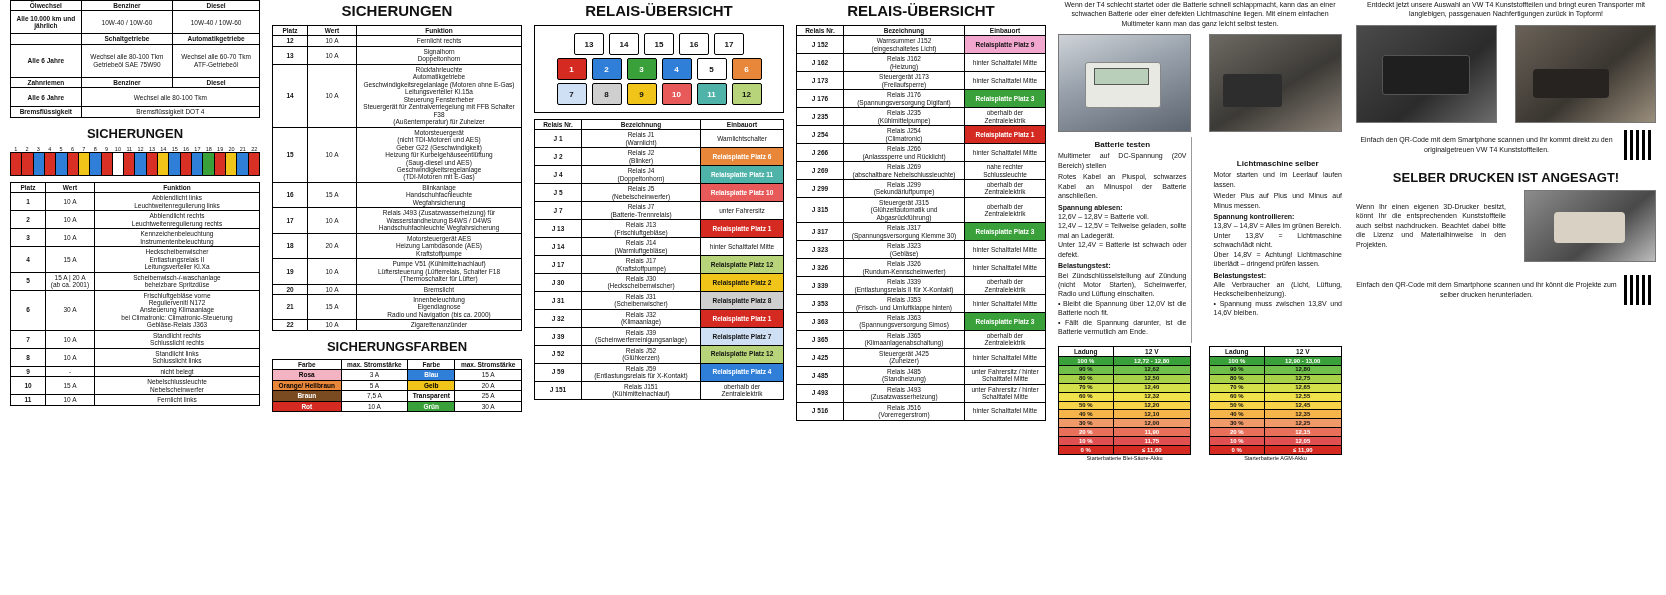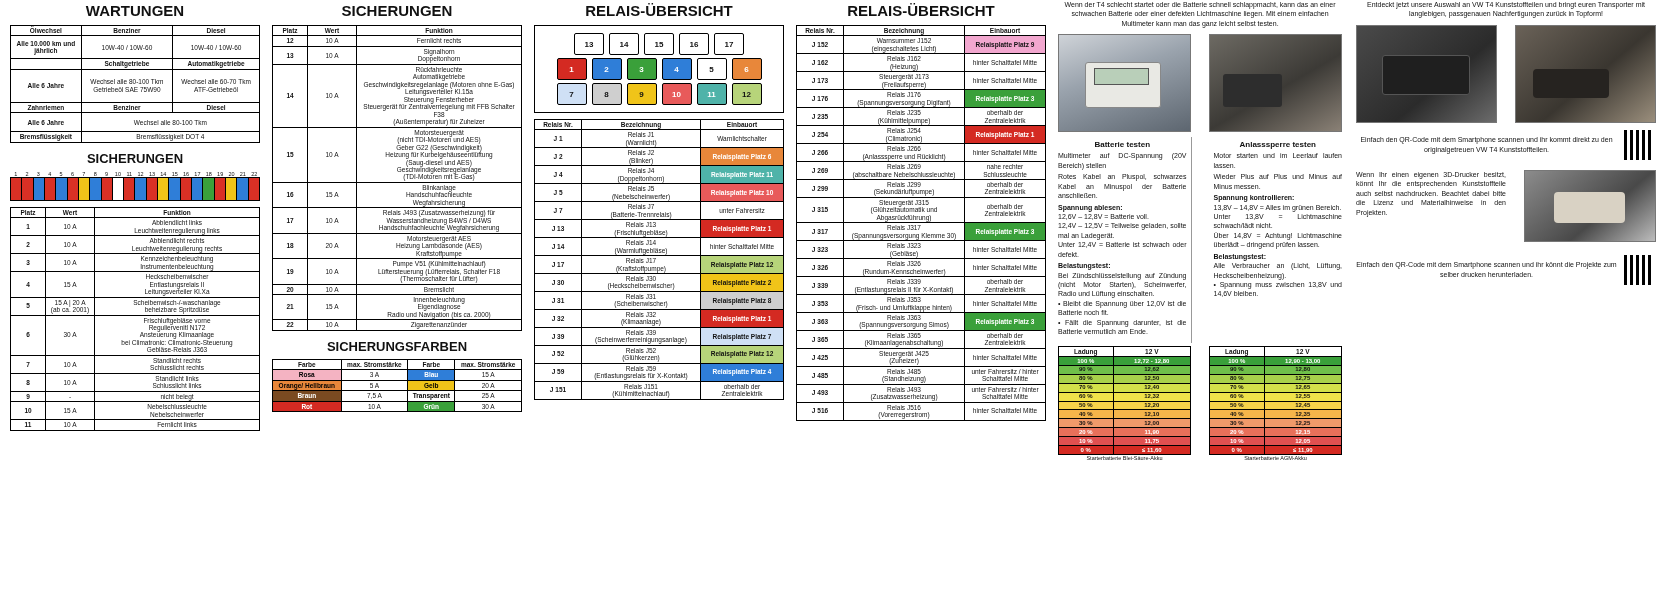--- a/index.html
+++ b/index.html
@@ -32,38 +32,37 @@
   .relaybox{border:1px solid #000;width:100%;padding:4px 3px;box-sizing:border-box;margin-bottom:6px;background:#fff;}
   .rrow{display:flex;justify-content:center;gap:5px;margin:3px 0;}
   .rcell{
     width:28px;height:20px;border:1px solid #000;border-radius:2px;
     font-size:8px;font-weight:bold;display:flex;align-items:center;justify-content:center;
     color:#111;background:#fff;
   }
   .note{font-size:7px;line-height:1.35;text-align:justify;margin:0 0 6px 0;}
   .photo{width:100%;height:96px;border:1px solid #777;margin-bottom:5px;position:relative;overflow:hidden;background:#555;}
   .photo.small{height:70px;}
-  .twocol{display:flex;gap:18px;}
+  .twocol{display:flex;gap:18px;align-items:center;}
   .twocol > div{flex:1;}
   .minihead{font-size:8px;font-weight:bold;text-align:center;margin:3px 0 2px 0;}
   .qr{width:30px;height:30px;background:
      repeating-linear-gradient(90deg,#000 0 3px,#fff 3px 6px),
      repeating-linear-gradient(0deg,#000 0 3px,transparent 3px 6px);
      border:2px solid #fff;display:inline-block;vertical-align:middle;}
   .qrwrap{display:flex;align-items:center;gap:5px;}
   .battable td{font-size:6px;padding:0.5px 2px;}
   .smallcap{font-size:5.5px;text-align:center;}
 </style>
 </head>
 <body>
 
 <div class="page">
 
   <div class="col" style="left:10px;width:250px;">
-    <h2 class="coltitle">WARTUNGEN</h2>
     <table>
       <tbody>
           <tr>
             <th>Ölwechsel</th>
             <th>Benziner</th>
             <th>Diesel</th>
           </tr>
       <tr>
             <td class="bold" style="height:20px">Alle 10.000 km und jährlich</td>
             <td>10W-40 / 10W-60</td>
@@ -647,21 +646,21 @@
         <p class="note" style="margin:0;font-weight:bold">Spannung ablesen:</p>
         <p class="note" style="white-space:pre-line;margin-bottom:2px">12,6V – 12,8V = Batterie voll.
 12,4V – 12,5V = Teilweise geladen, sollte mal an Ladegerät.
 Unter 12,4V = Batterie ist schwach oder defekt.</p>
         <p class="note" style="margin:0;font-weight:bold">Belastungstest:</p>
         <p class="note" style="white-space:pre-line">Bei Zündschlüsselstellung auf Zündung (nicht Motor Starten), Scheinwerfer, Radio und Lüftung einschalten.
 • Bleibt die Spannung über 12,0V ist die Batterie noch fit.
 • Fällt die Spannung darunter, ist die Batterie vermutlich am Ende.</p>
       </div>
       <div style="padding-left:4px;">
-        <div class="minihead">Anlasssperre testen</div>
+        <div class="minihead">Lichtmaschine selber</div>
         <p class="note" style="margin-bottom:2px">Motor starten und im Leerlauf laufen lassen.</p>
         <p class="note" style="margin-bottom:2px">Wieder Plus auf Plus und Minus auf Minus messen.</p>
         <p class="note" style="margin:0;font-weight:bold">Spannung kontrollieren:</p>
         <p class="note" style="white-space:pre-line;margin-bottom:2px">13,8V – 14,8V = Alles im grünen Bereich.
 Unter 13,8V = Lichtmaschine schwach/lädt nicht.
 Über 14,8V = Achtung! Lichtmaschine überlädt – dringend prüfen lassen.</p>
         <p class="note" style="margin:0;font-weight:bold">Belastungstest:</p>
         <p class="note" style="white-space:pre-line">Alle Verbraucher an (Licht, Lüftung, Heckscheibenheizung).
 • Spannung muss zwischen 13,8V und 14,6V bleiben.</p>
       </div>
@@ -792,20 +791,21 @@
       </div>
       <div class="photo" style="background:linear-gradient(140deg,#6a6258 0%,#3a3630 55%,#9b8f7d 100%);">
         <div style="position:absolute;left:12%;top:45%;width:55%;height:30%;background:#262320;border-radius:4px;"></div>
       </div>
     </div>
     <div class="qrwrap" style="justify-content:space-between;margin-bottom:8px;">
       <p class="note" style="flex:1;margin:0;text-align:center;">Einfach den QR-Code mit dem Smartphone scannen und ihr kommt direkt zu den originalgetreuen VW T4 Kunststoffteilen.</p>
       <span class="qr"></span>
     </div>
 
+    <h3 class="subtitle">SELBER DRUCKEN IST ANGESAGT!</h3>
     <div class="twocol">
       <p class="note" style="flex:1;">Wenn Ihr einen eigenen 3D-Drucker besitzt, könnt Ihr die entsprechenden Kunststoffteile auch selbst nachdrucken. Beachtet dabei bitte die Lizenz und Materialhinweise in den Projekten.</p>
       <div class="photo small" style="flex:0 0 130px;background:linear-gradient(140deg,#8c8c8c 0%,#494949 60%,#bdbdbd 100%);">
         <div style="position:absolute;left:22%;top:30%;width:55%;height:45%;background:#d9d2c4;border-radius:4px;"></div>
       </div>
     </div>
     <div class="qrwrap" style="justify-content:space-between;margin-top:6px;">
       <p class="note" style="flex:1;margin:0;text-align:center;">Einfach den QR-Code mit dem Smartphone scannen und ihr könnt die Projekte zum selber drucken herunterladen.</p>
       <span class="qr"></span>
     </div>

